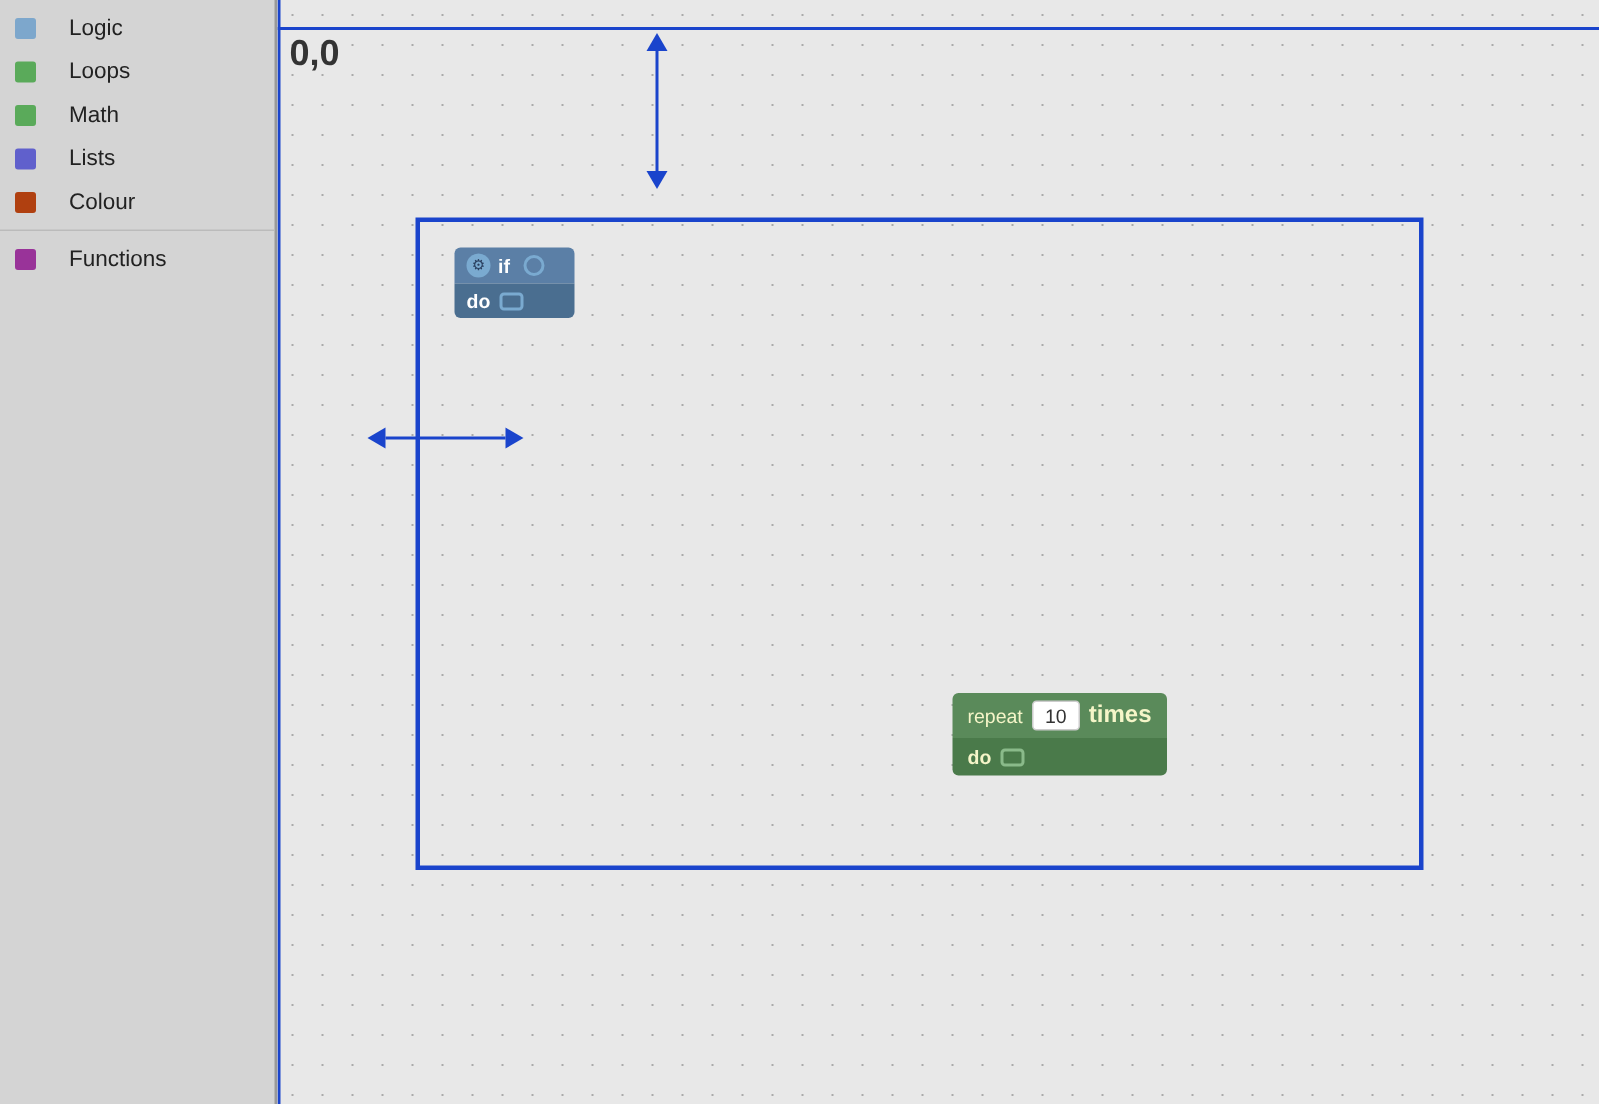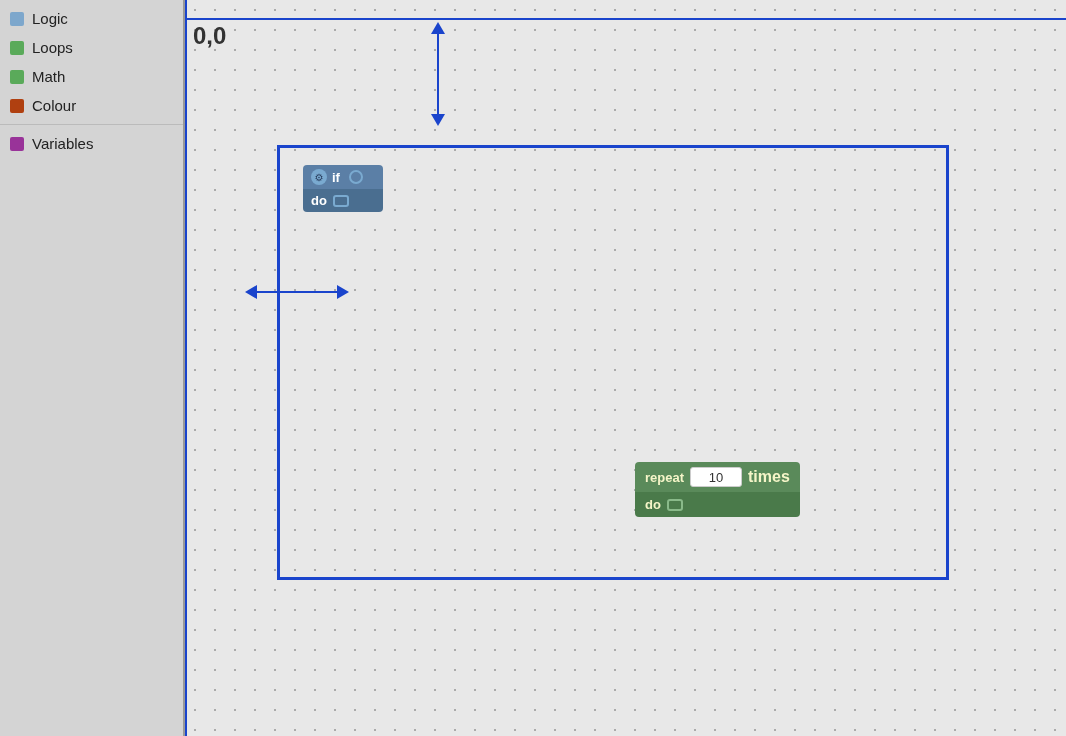--- a/index.html
+++ b/index.html
@@ -23,20 +23,21 @@
       padding-top: 4px;
     }
     .sidebar-item {
       display: flex;
       align-items: center;
       padding: 6px 10px;
       cursor: pointer;
       font-size: 15px;
       color: #222;
       user-select: none;
+      gap: 14px;
     }
     .sidebar-color-dot {
       width: 14px;
       height: 14px;
       border-radius: 2px;
       margin-right: 8px;
       flex-shrink: 0;
     }
     .sidebar-divider {
       height: 1px;
@@ -249,27 +250,27 @@
       background: #5a8a5a;
       border-radius: 4px 4px 0 0;
       display: flex;
       align-items: center;
       padding: 5px 10px;
       gap: 6px;
     }
     .repeat-label {
       color: #f5f5c8;
       font-size: 13px;
-      font-weight: bold;
+      font-weight: normal;
     }
     .repeat-input {
       background: white;
       border: 1px solid #ccc;
       border-radius: 3px;
-      width: 52px;
+      width: 32px;
       height: 20px;
       text-align: center;
       font-size: 13px;
       color: #333;
       display: flex;
       align-items: center;
       justify-content: center;
     }
     .times-label {
       color: #f5f5c8;
@@ -306,27 +307,31 @@
   </div>
   <div class="sidebar-item">
     <div class="sidebar-color-dot" style="background:#5aaa5a;"></div>
     <span>Loops</span>
   </div>
   <div class="sidebar-item">
     <div class="sidebar-color-dot" style="background:#5aaa5a;"></div>
     <span>Math</span>
   </div>
   <div class="sidebar-item">
+    <div class="sidebar-color-dot" style="background:#6060cc;"></div>
+    <span>Lists</span>
+  </div>
+  <div class="sidebar-item">
     <div class="sidebar-color-dot" style="background:#b04010;"></div>
     <span>Colour</span>
   </div>
   <div class="sidebar-divider"></div>
   <div class="sidebar-item">
     <div class="sidebar-color-dot" style="background:#993399;"></div>
-    <span>Variables</span>
+    <span>Functions</span>
   </div>
 </div>
 
 <div id="canvas-area">
 
   <div class="vline"></div>
   <div class="hline"></div>
 
   <div class="coords-label">0,0</div>
 

